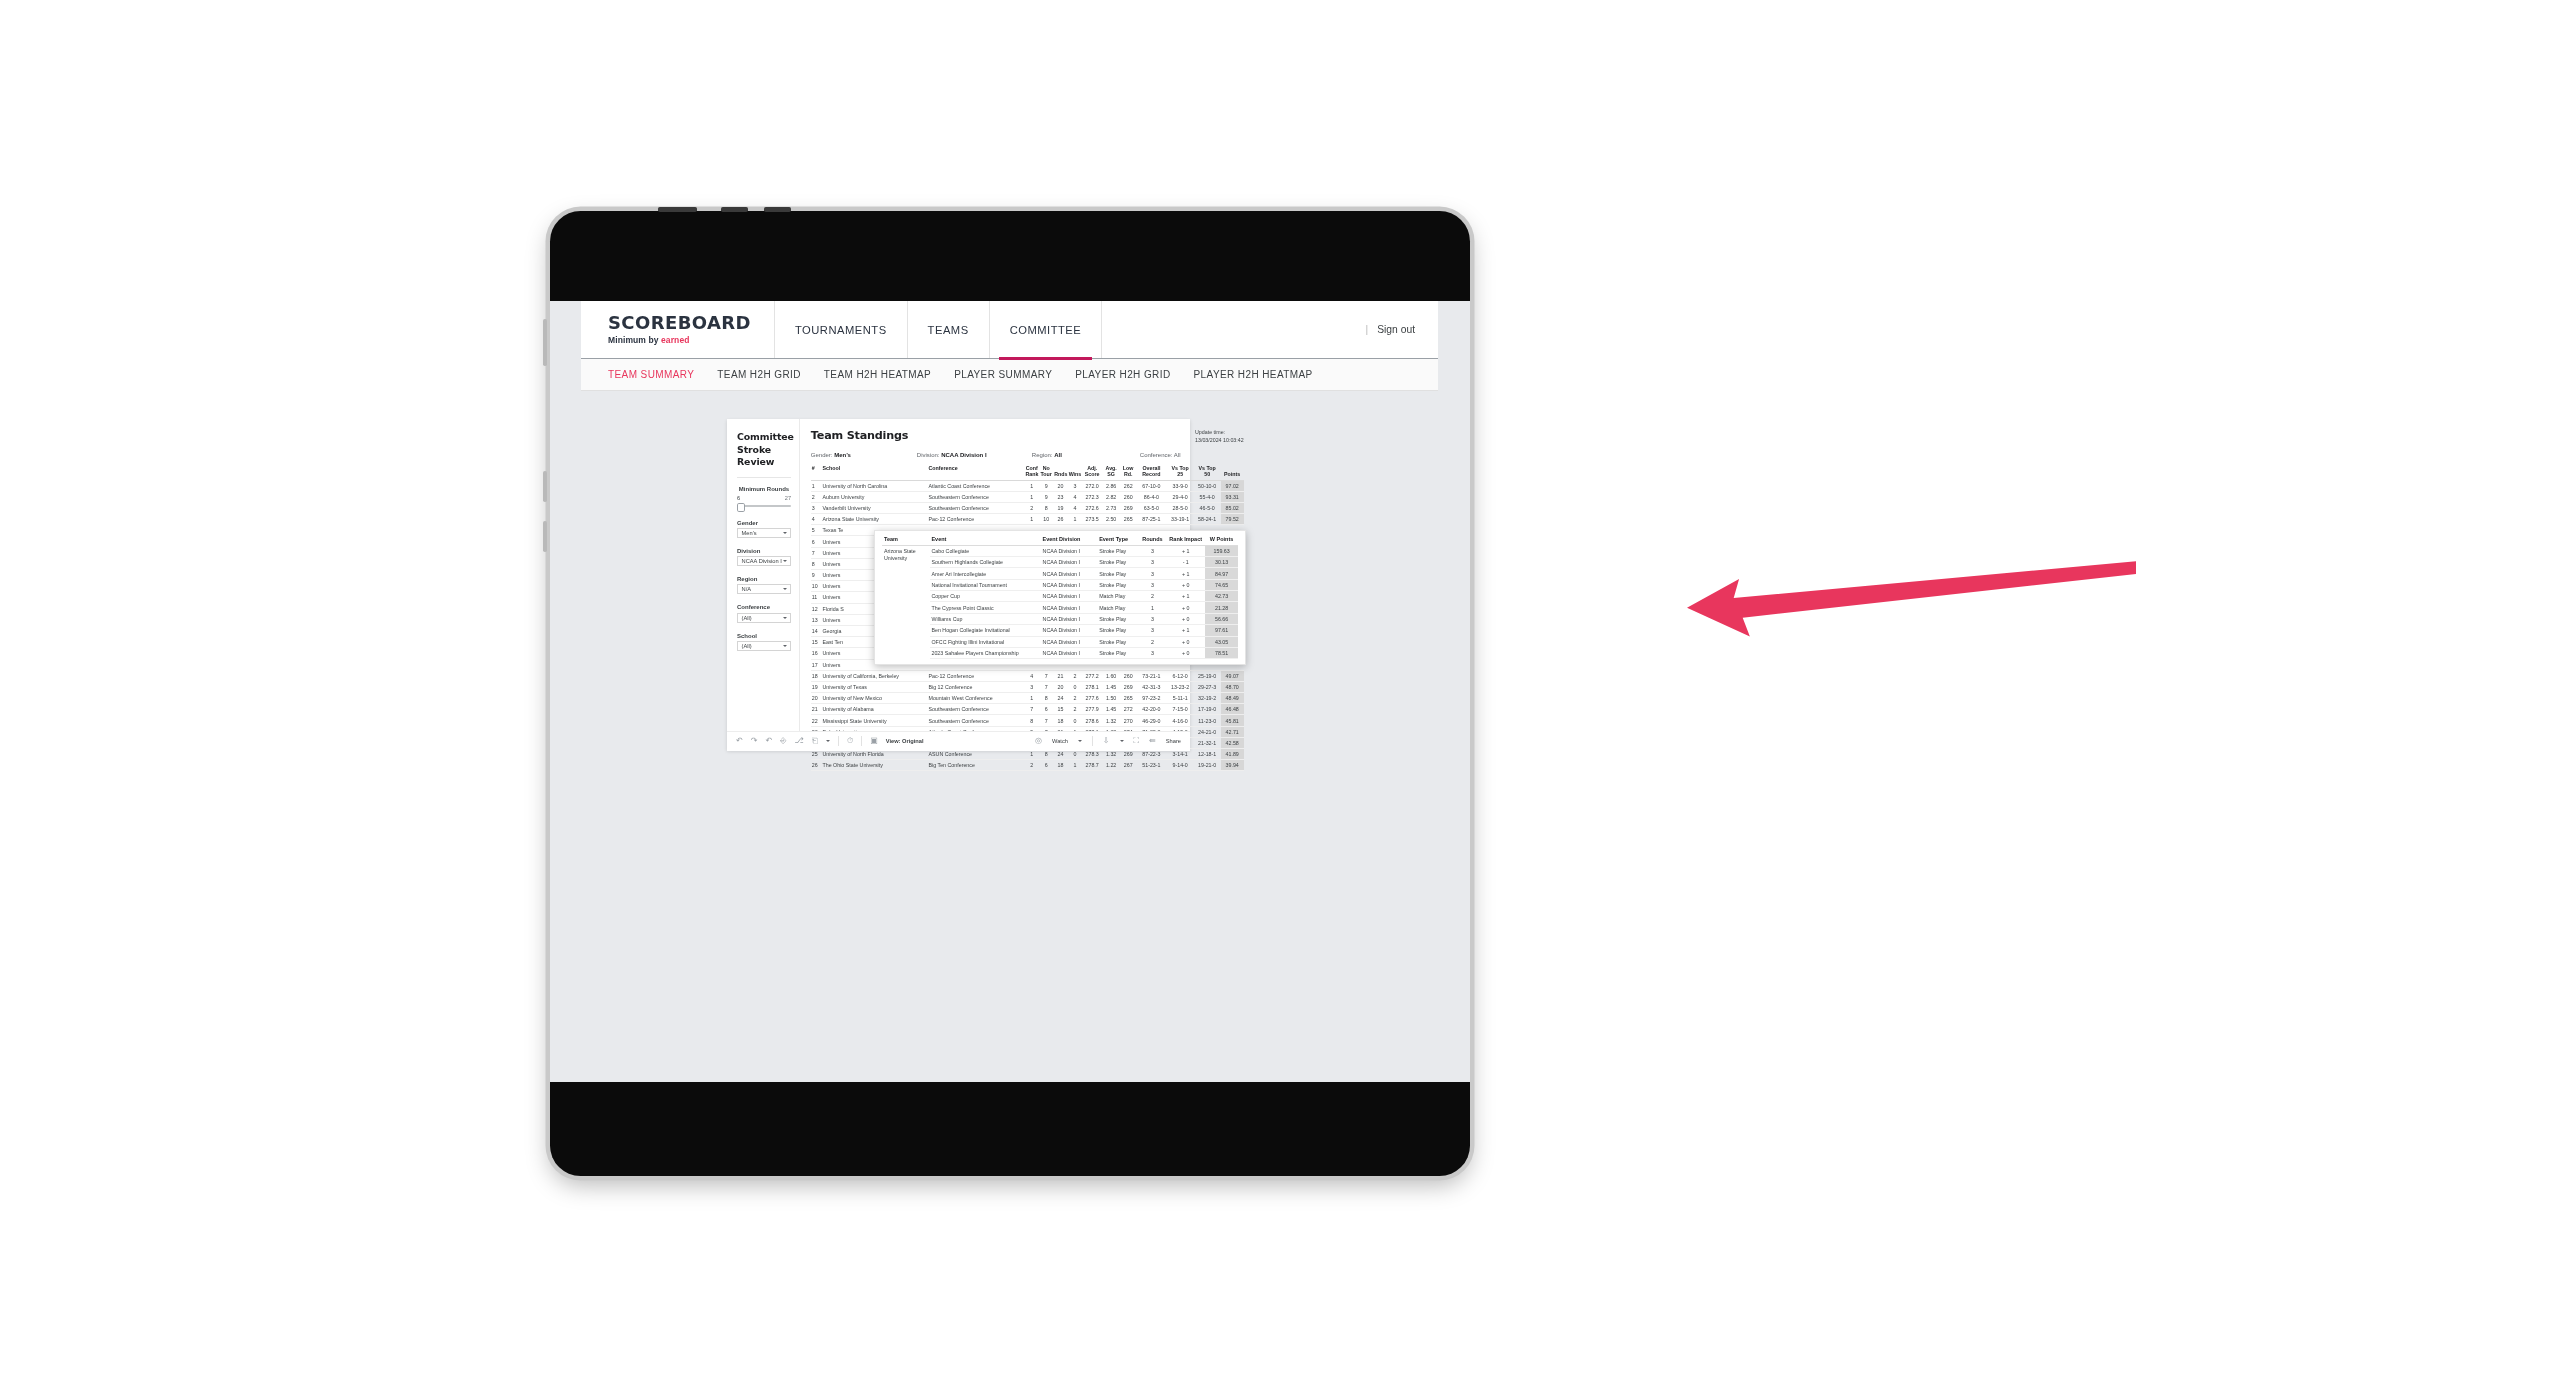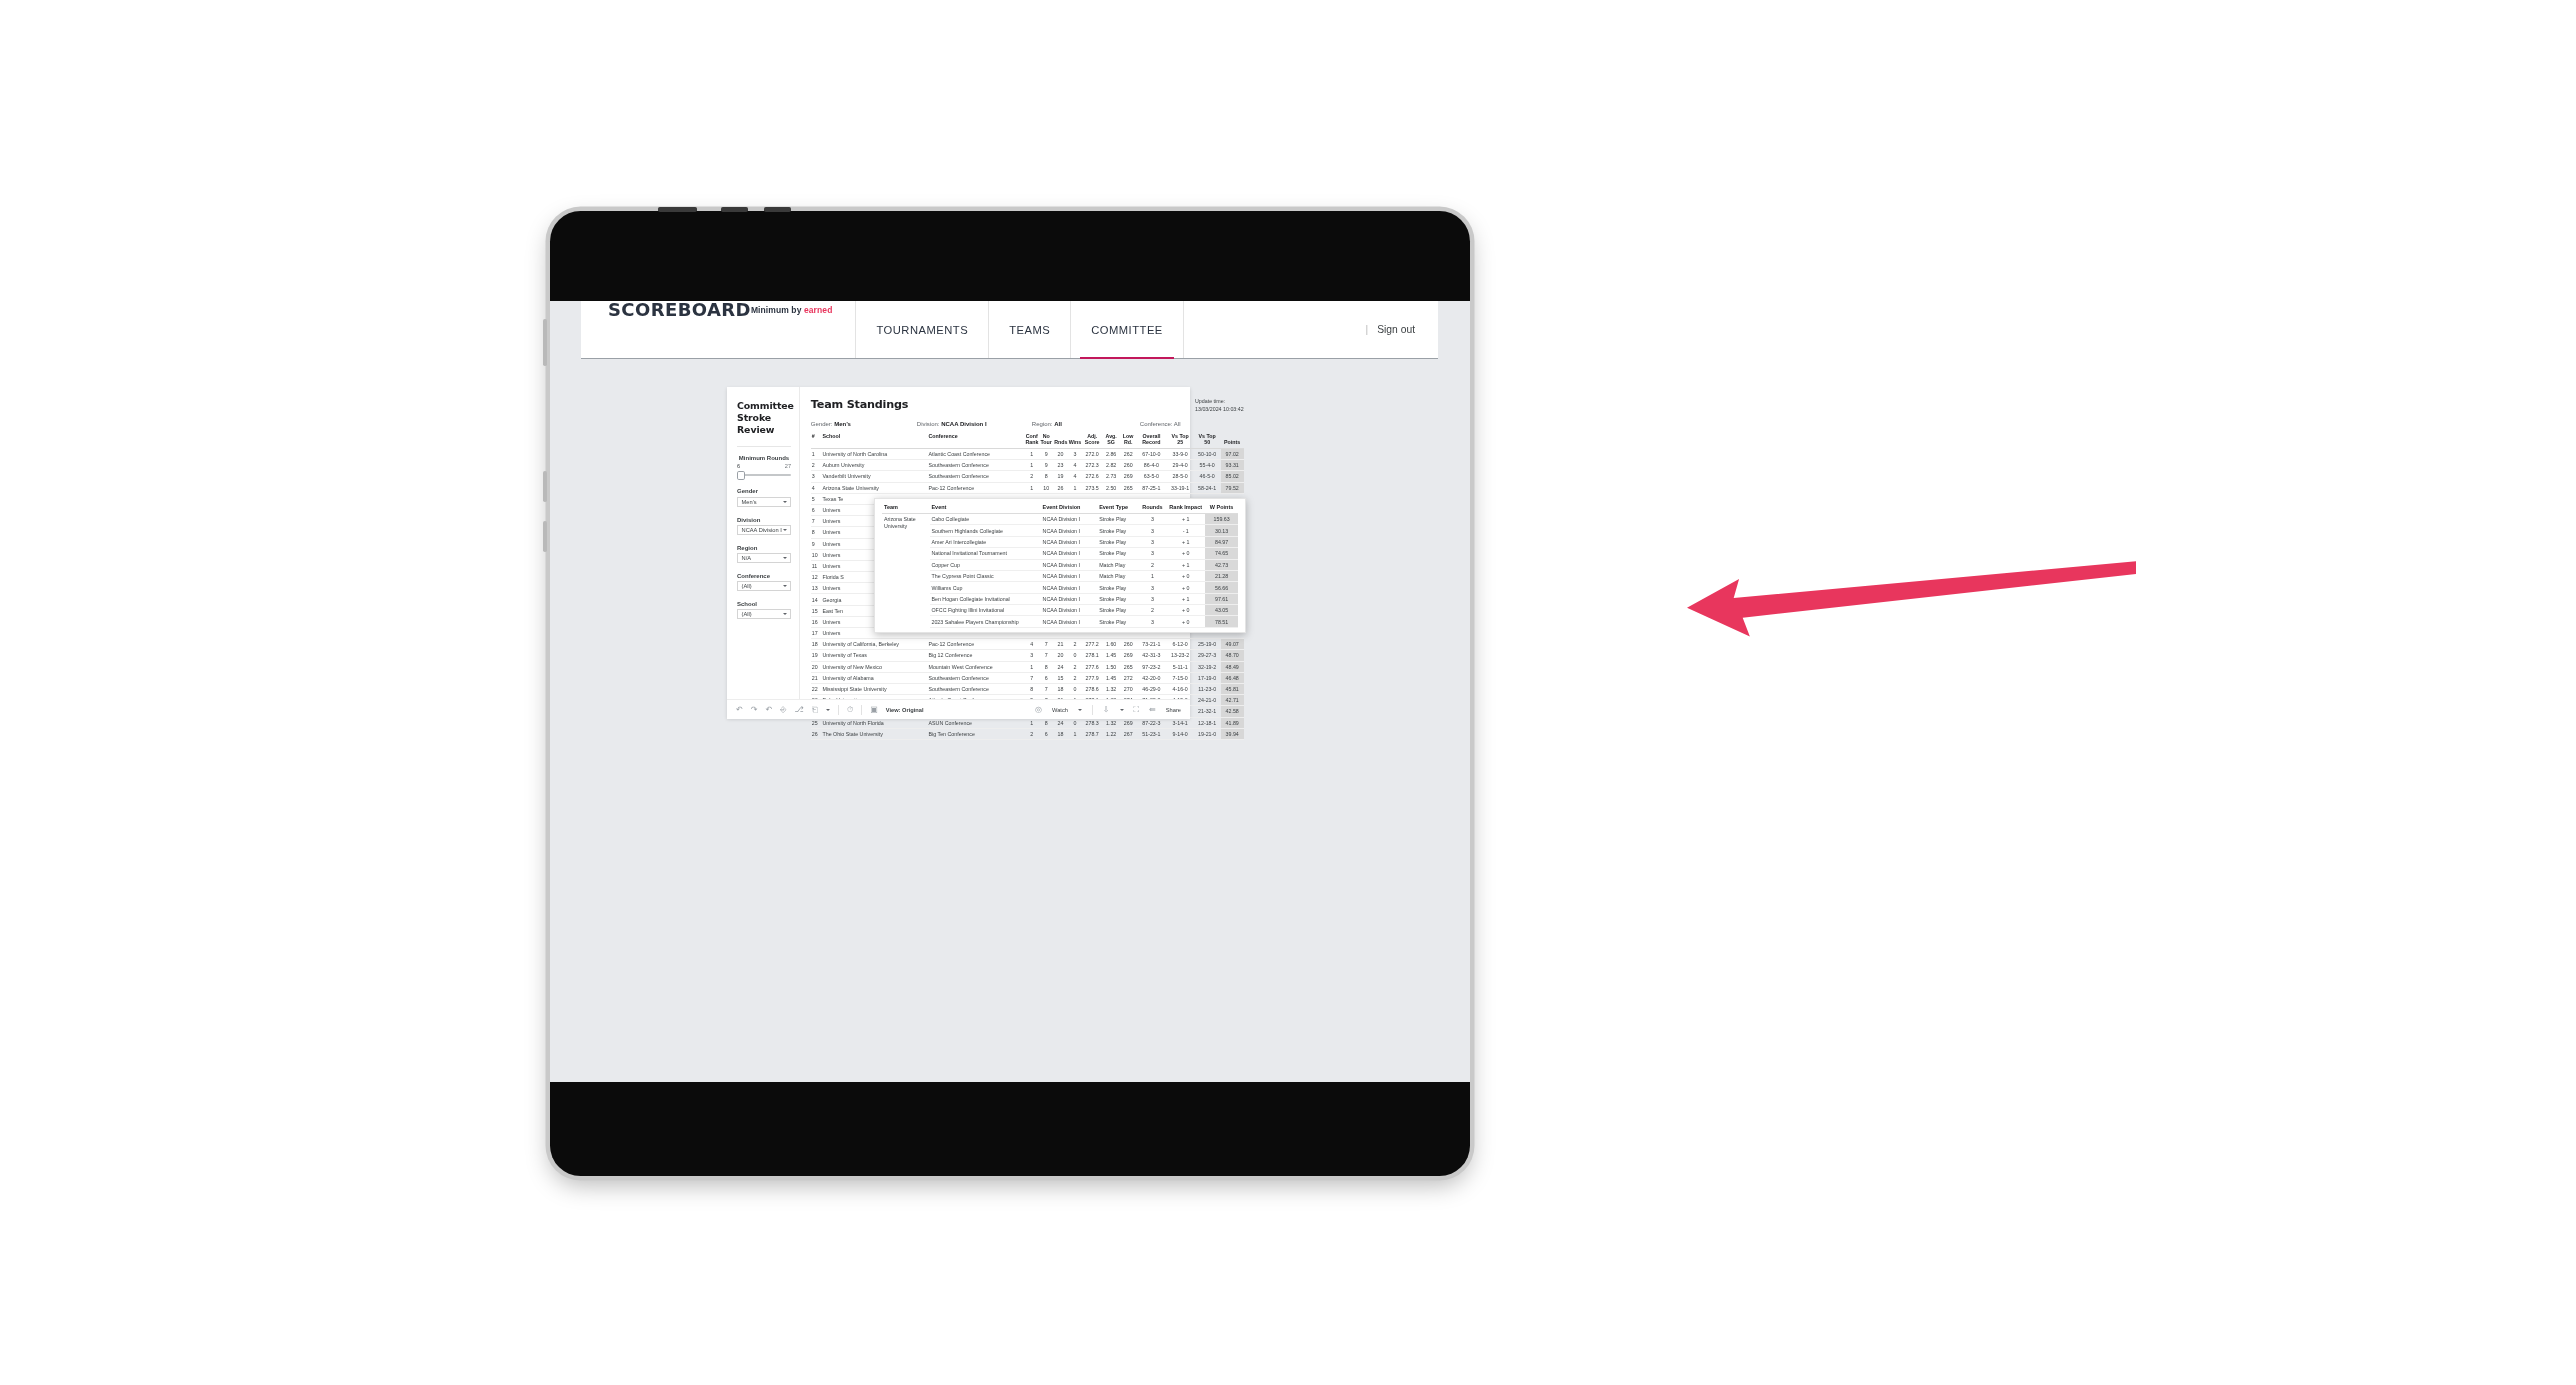--- a/index.html
+++ b/index.html
@@ -27,21 +27,21 @@
   .cam{position:absolute;left:7.2px;top:377px;width:9px;height:9px;border-radius:50%;background:#1d1d1d;}
 
   #screen{
     position:absolute;left:0px;top:90px;width:920px;height:781px;
     background:#e8eaed;overflow:hidden;
   }
   #app{position:absolute;left:31px;top:0px;width:857px;height:781px;background:#e8eaed;}
 
   
   .appbar{height:57px;background:#ffffff;border-bottom:1.8px solid #9aa0a6;display:flex;align-items:stretch;position:relative;}
-  .brand{display:flex;flex-direction:row;justify-content:center;padding:0 23px 0 27px;border-right:0.9px solid #e3e3e3;}
+  .brand{display:flex;flex-direction:column;justify-content:center;padding:0 23px 0 27px;border-right:0.9px solid #e3e3e3;}
   .brand-title{font-family:"DejaVu Sans", sans-serif;font-weight:bold;font-size:18px;letter-spacing:0.4px;color:#2b3340;line-height:1;}
   .brand-sub{font-size:8.5px;color:#2b3340;margin-top:3.6px;font-weight:bold;letter-spacing:0.1px;}
   .brand-sub .accent{color:#e8365d;}
   .navitem{display:flex;align-items:center;padding:0 20px;font-size:11.2px;color:#2b3340;letter-spacing:0.5px;border-right:0.9px solid #e3e3e3;position:relative;cursor:pointer;}
   .navitem.active::after{content:"";position:absolute;left:9px;right:9px;bottom:-1.8px;height:2.7px;background:#c2185b;}
   .navspacer{flex:1;border-right:none;}
   .signout{display:flex;align-items:center;gap:9px;padding:0 23px;font-size:10.3px;color:#3c4043;}
   .signout .bar{color:#b9b9b9;}
 
   
@@ -145,20 +145,28 @@
           <div class="navitem">TOURNAMENTS</div>
           <div class="navitem">TEAMS</div>
           <div class="navitem active">COMMITTEE</div>
           <div class="navitem navspacer"></div>
           <div class="signout">
             <span class="bar">|</span>
             <span>Sign out</span>
           </div>
         </div>
 
+        <div class="subtabs">
+          <div class="subtab active">TEAM SUMMARY</div>
+          <div class="subtab">TEAM H2H GRID</div>
+          <div class="subtab">TEAM H2H HEATMAP</div>
+          <div class="subtab">PLAYER SUMMARY</div>
+          <div class="subtab">PLAYER H2H GRID</div>
+          <div class="subtab">PLAYER H2H HEATMAP</div>
+        </div>
 
         <div class="workspace">
           <div class="viz">
 
             <div class="rail">
               <div class="rail-title">Committee</div>
               <div class="rail-title">Stroke Review</div>
               <div class="rail-sep"></div>
 
               <div class="f-minrounds">Minimum Rounds</div>

